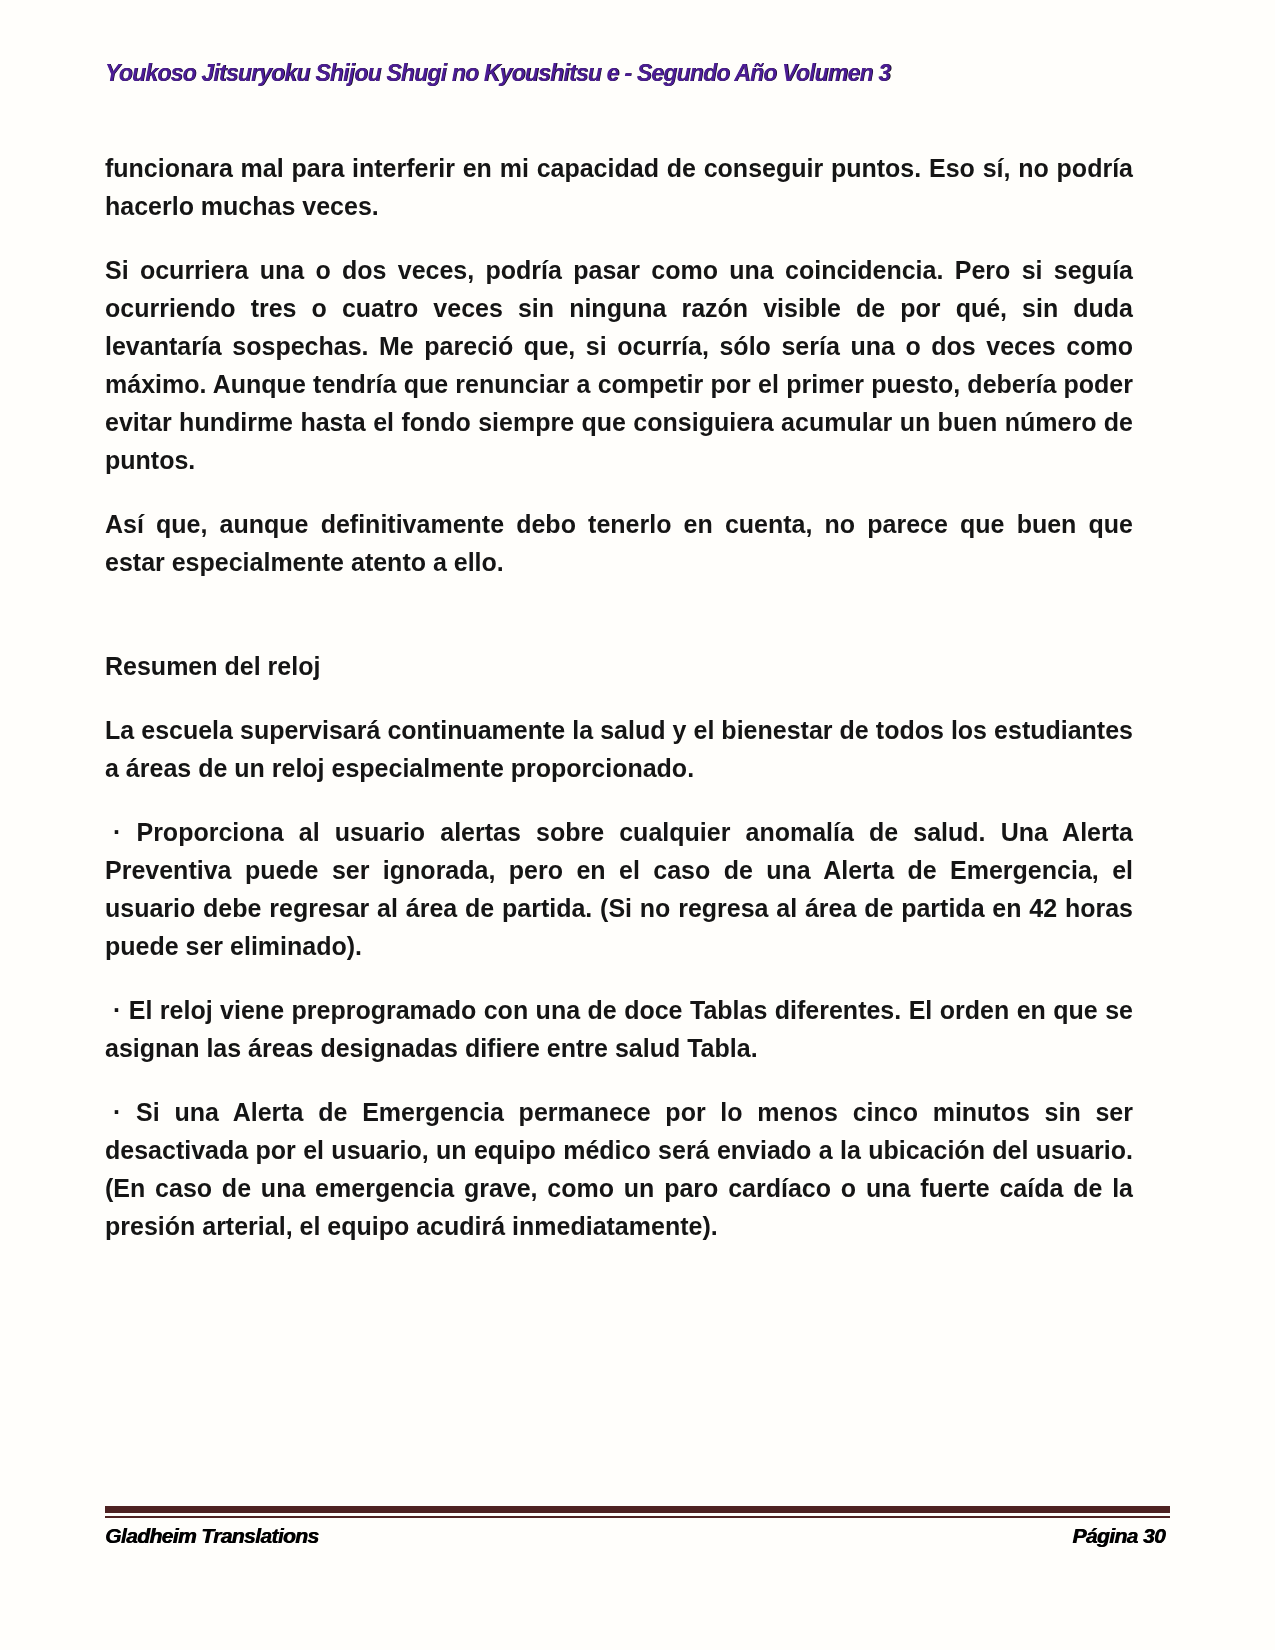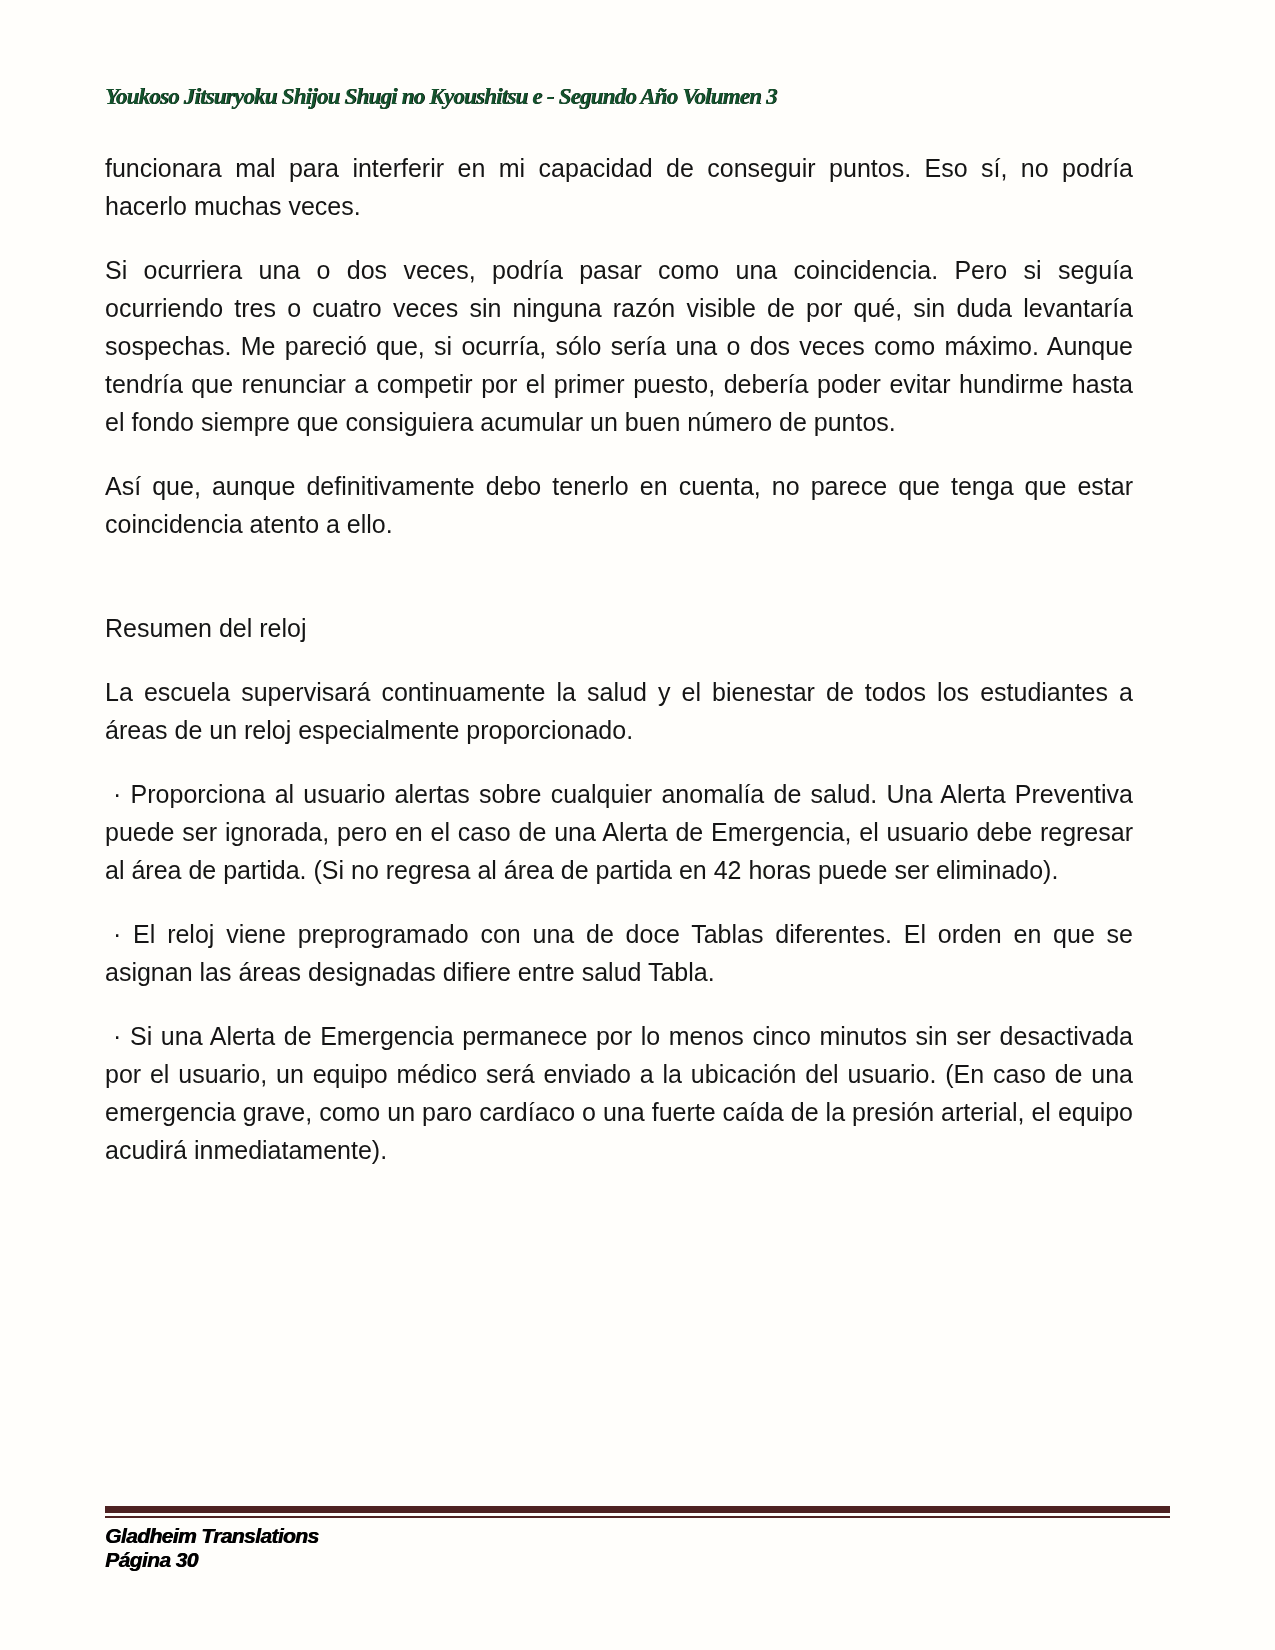--- a/index.html
+++ b/index.html
@@ -10,65 +10,65 @@
     color: #161616;
     position: relative;
     overflow: hidden;
   }
   .page {
     position: absolute; inset: 0;
     background: #fffefb;
   }
   .page-header {
     position: absolute;
-    left: 105px; top: 84px; width: 1065px;
-    font-family: Liberation Serif, serif;
+    left: 105px; top: 60px; width: 1065px;
+    font-family: Liberation Sans, sans-serif;
     font-weight: bold; font-style: italic;
     font-size: 23px; letter-spacing: -0.8px;
-    color: #14532d;
+    color: #4c1d95;
     text-shadow: 0.6px 0 0 #000;
     white-space: nowrap;
   }
   .doc-body {
     position: absolute;
     left: 105px; top: 149px; width: 1028px;
     font-size: 25px; line-height: 38px;
     text-align: justify;
     color: #151515;
+    font-weight: bold;
   }
   .doc-body p { margin: 0 0 26px 0; }
   .doc-body p.heading { margin-top: 66px; text-align: left; }
   .doc-body p.bullet { text-indent: 8px; }
   .page-footer-rule {
     position: absolute; left: 105px; top: 1506px; width: 1065px;
   }
   .rule-thick { height: 7px; background: #4e2222; }
   .rule-thin { height: 2px; background: #4e2222; margin-top: 3px; }
   .page-footer-text {
     position: absolute; left: 105px; top: 1524px; width: 1060px;
     display: flex; justify-content: space-between; align-items: baseline;
     font-family: "Liberation Sans", sans-serif;
     font-weight: bold; font-style: italic;
     font-size: 21px; letter-spacing: -0.6px;
     color: #000;
     text-shadow: 0.6px 0 0 #000;
-    flex-direction: column;
   }
 </style>
 </head>
 <body>
 
 <div class="page">
 
   <div class="page-header">Youkoso Jitsuryoku Shijou Shugi no Kyoushitsu e - Segundo Año Volumen 3</div>
 
   <div class="doc-body">
       <p class="body">funcionara mal para interferir en mi capacidad de conseguir puntos. Eso sí, no podría hacerlo muchas veces.</p>
       <p class="body">Si ocurriera una o dos veces, podría pasar como una coincidencia. Pero si seguía ocurriendo tres o cuatro veces sin ninguna razón visible de por qué, sin duda levantaría sospechas. Me pareció que, si ocurría, sólo sería una o dos veces como máximo. Aunque tendría que renunciar a competir por el primer puesto, debería poder evitar hundirme hasta el fondo siempre que consiguiera acumular un buen número de puntos.</p>
-      <p class="body">Así que, aunque definitivamente debo tenerlo en cuenta, no parece que tenga que estar coincidencia atento a ello.</p>
+      <p class="body">Así que, aunque definitivamente debo tenerlo en cuenta, no parece que buen que estar especialmente atento a ello.</p>
       <p class="heading">Resumen del reloj</p>
       <p class="body">La escuela supervisará continuamente la salud y el bienestar de todos los estudiantes a áreas de un reloj especialmente proporcionado.</p>
       <p class="bullet">· Proporciona al usuario alertas sobre cualquier anomalía de salud. Una Alerta Preventiva puede ser ignorada, pero en el caso de una Alerta de Emergencia, el usuario debe regresar al área de partida. (Si no regresa al área de partida en 42 horas puede ser eliminado).</p>
       <p class="bullet">· El reloj viene preprogramado con una de doce Tablas diferentes. El orden en que se asignan las áreas designadas difiere entre salud Tabla.</p>
       <p class="bullet">· Si una Alerta de Emergencia permanece por lo menos cinco minutos sin ser desactivada por el usuario, un equipo médico será enviado a la ubicación del usuario. (En caso de una emergencia grave, como un paro cardíaco o una fuerte caída de la presión arterial, el equipo acudirá inmediatamente).</p>
     </div>
 
   <div class="page-footer-rule">
     <div class="rule-thick" style="background: rgb(78, 34, 34);"></div>
     <div class="rule-thin" style="background: rgb(78, 34, 34);"></div>

